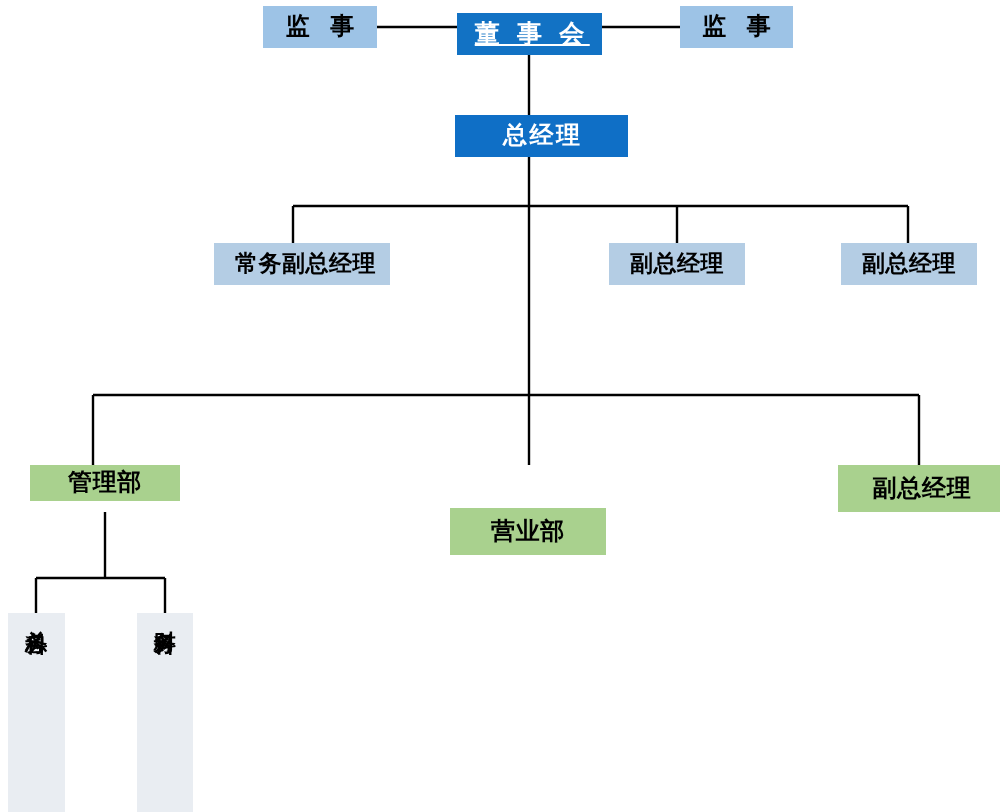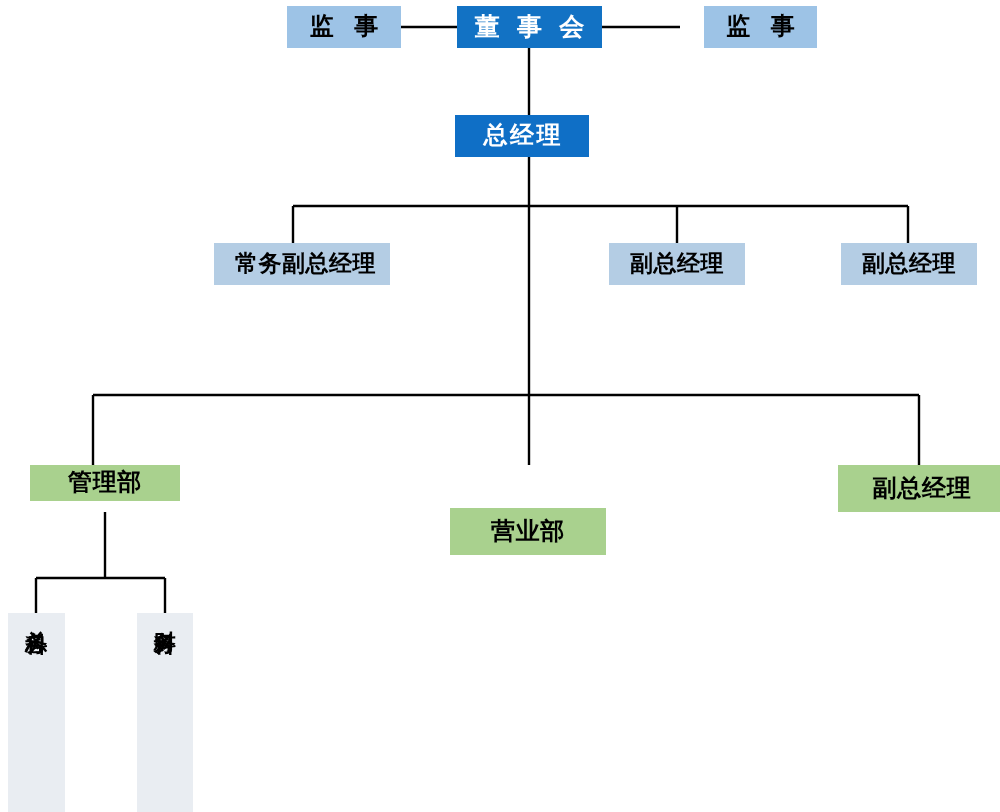--- a/index.html
+++ b/index.html
@@ -51,21 +51,20 @@
     color: #ffffff;
     font-size: 24px;
     letter-spacing: 0.10em;
     text-indent: 0.10em;
   }
   .node.lvl-supervisor {
     background: #9DC3E6;
     font-size: 24px;
     letter-spacing: 0.30em;
     text-indent: 0.30em;
-    margin-left: 24px;
   }
   .node.lvl-vgm {
     background: #B4CDE4;
     font-size: 23px;
     letter-spacing: 0.02em;
   }
   .node.lvl-dept {
     background: #A9D18E;
     font-size: 24px;
     letter-spacing: 0.03em;
@@ -108,27 +107,27 @@
       <polyline points="105,512 105,578" fill="none" stroke="#000000" stroke-width="2.4" stroke-linecap="butt"></polyline>
       <polyline points="36,578 165,578" fill="none" stroke="#000000" stroke-width="2.4" stroke-linecap="butt"></polyline>
       <polyline points="36,578 36,613" fill="none" stroke="#000000" stroke-width="2.4" stroke-linecap="butt"></polyline>
       <polyline points="165,578 165,613" fill="none" stroke="#000000" stroke-width="2.4" stroke-linecap="butt"></polyline>
     </svg>
 
   <div id="node-layer">
       <div class="node lvl-supervisor" style="left: 263px; top: 6px; width: 114px; height: 42px;">
         <span class="node-label">监 事</span>
       </div>
-      <div class="node lvl-board" style="left: 457px; top: 6px; width: 145px; height: 42px;">
+      <div class="node lvl-board" style="left: 457px; top: 13px; width: 145px; height: 42px; text-decoration: underline;">
         <span class="node-label">董 事 会</span>
       </div>
       <div class="node lvl-supervisor" style="left: 680px; top: 6px; width: 113px; height: 42px;">
         <span class="node-label">监 事</span>
       </div>
-      <div class="node lvl-gm" style="left: 455px; top: 115px; width: 134px; height: 42px;">
+      <div class="node lvl-gm" style="left: 455px; top: 115px; width: 173px; height: 42px;">
         <span class="node-label">总经理</span>
       </div>
       <div class="node lvl-vgm" style="left: 214px; top: 243px; width: 176px; height: 42px; padding-left: 7px;">
         <span class="node-label">常务副总经理</span>
       </div>
       <div class="node lvl-vgm" style="left: 609px; top: 243px; width: 136px; height: 42px;">
         <span class="node-label">副总经理</span>
       </div>
       <div class="node lvl-vgm" style="left: 841px; top: 243px; width: 136px; height: 42px;">
         <span class="node-label">副总经理</span>

